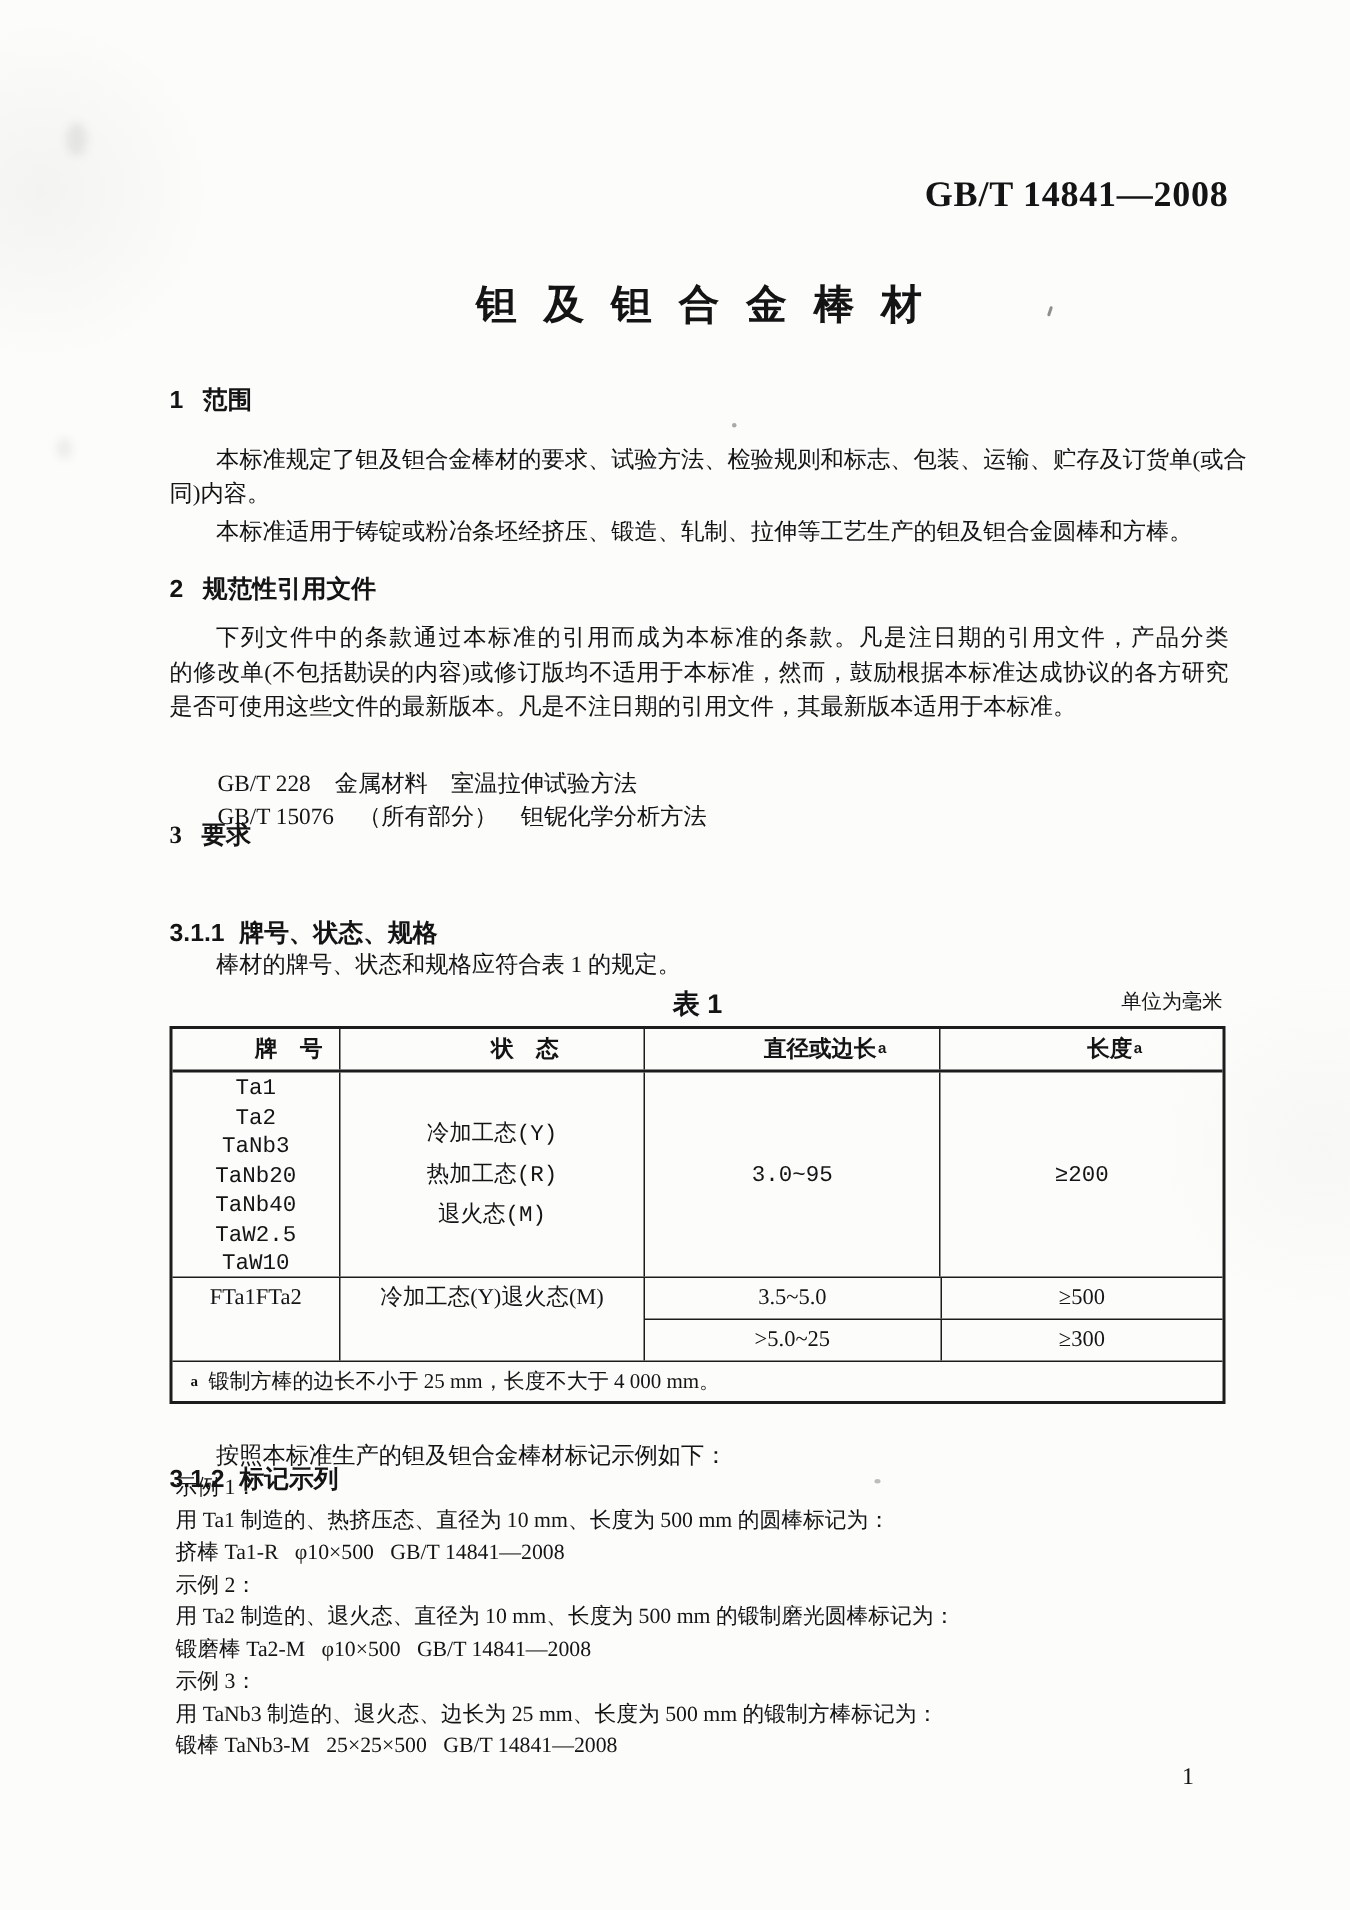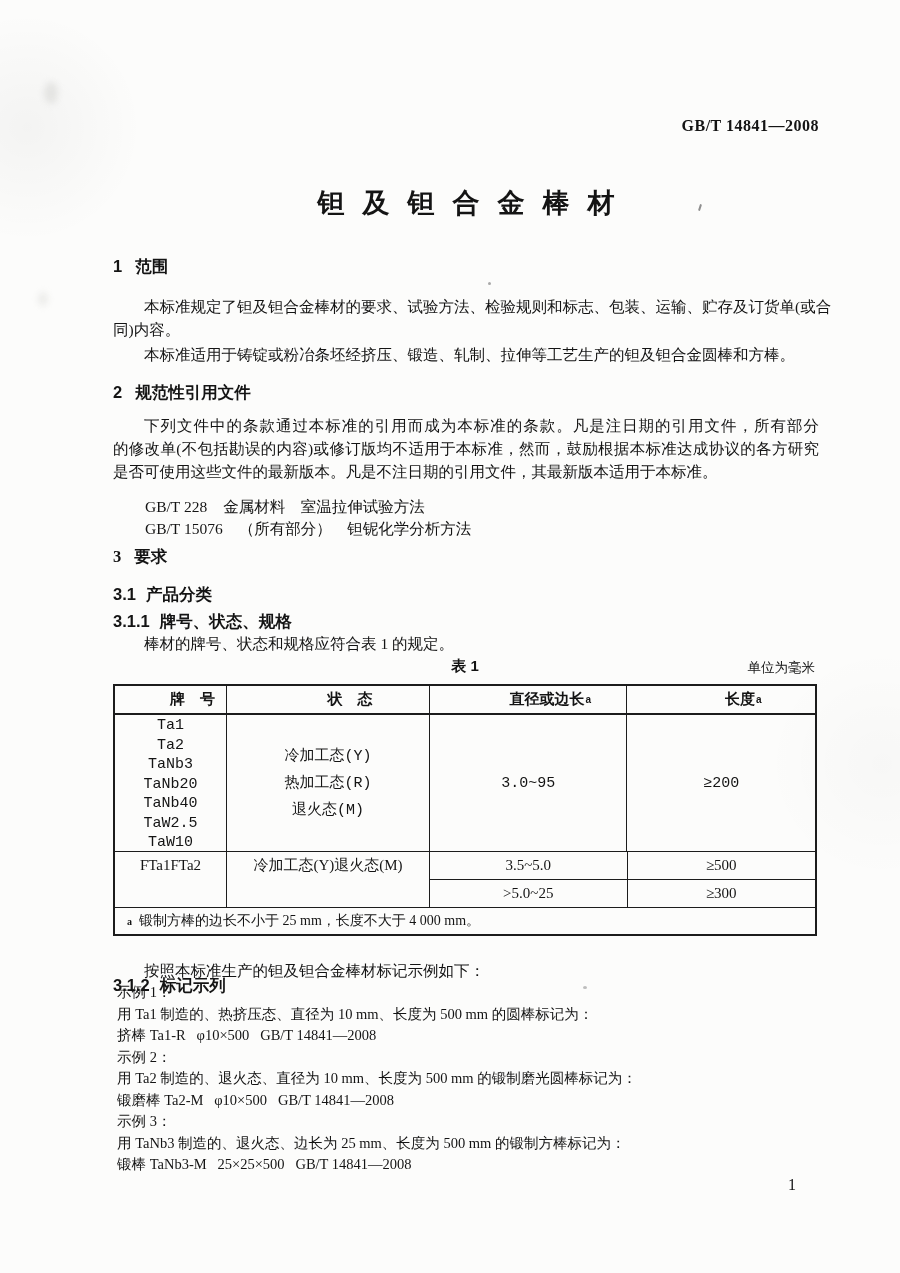--- a/index.html
+++ b/index.html
@@ -11,40 +11,40 @@
     color:#141414;
     position:relative;
     overflow:hidden;
   }
   .page { position:absolute; inset:0; background:
     radial-gradient(circle at 3% 10%, rgba(0,0,0,0.035), transparent 8%),
     radial-gradient(circle at 98% 60%, rgba(0,0,0,0.02), transparent 10%),
     #fcfcfb; }
   .abs { position:absolute; }
 
-  .doc-number { top:117px; right:81px; font-size:16px; font-weight:bold; letter-spacing:0.5px; }
+  .doc-number { top:117px; right:81px; font-size:24px; font-weight:bold; letter-spacing:0.5px; }
   .doc-title  { top:185px; left:113px; width:706px; text-align:center;
                 font-family:"Liberation Sans","DejaVu Sans",sans-serif;
                 font-size:27px; font-weight:bold; letter-spacing:18px; text-indent:18px; }
 
   .h-sec { font-family:"Liberation Sans","DejaVu Sans",sans-serif; font-weight:bold; font-size:16.5px; left:113px; width:706px; }
   .h-sec .num { margin-right:13px; }
   .h-sub .num { margin-right:10px; }
 
   .para { left:113px; width:706px; font-size:15.5px; line-height:23px; }
   .para .ln { white-space:nowrap; }
   .indent { text-indent:31px; }
   .fill { text-align:justify; text-align-last:justify; }
 
   .refs { left:145px; width:660px; font-size:15.5px; line-height:22px; }
   .refs .code { margin-right:16px; white-space:pre; }
 
   .caption-row { top:657px; left:113px; width:704px; height:20px; }
   .caption-row .cap { position:absolute; left:0; width:100%; text-align:center;
-      font-family:"Liberation Sans","DejaVu Sans",sans-serif; font-weight:bold; font-size:15px; }
+      font-family:"Liberation Sans","DejaVu Sans",sans-serif; font-weight:bold; font-size:18px; }
   .caption-row .unit { position:absolute; right:2px; top:2px; font-size:13.5px; }
 
   
   .tbl { top:684px; left:113px; width:704px; border:2px solid #1c1c1c; background:transparent; font-size:15px; }
   .trow { display:flex; }
   .thead { height:29px; border-bottom:2px solid #1c1c1c;
            font-family:"Liberation Sans","DejaVu Sans",sans-serif; font-weight:bold; }
   .thead .cell { display:flex; align-items:center; justify-content:center;padding-left:44px; }
   .cell { text-align:center; }
   .c1 { width:16%; }  .c2 { width:29%; }  .c3 { width:28.2%; }  .c4 { width:26.8%; }
@@ -101,38 +101,35 @@
     <div class="ln">同)内容。</div>
   </div>
   <div class="abs para" style="top:343px;">
     <div class="ln indent">本标准适用于铸锭或粉冶条坯经挤压、锻造、轧制、拉伸等工艺生产的钽及钽合金圆棒和方棒。</div>
   </div>
 
   <div class="abs h-sec" style="top:382px;">
     <span class="num">2</span><span>规范性引用文件</span>
   </div>
   <div class="abs para" style="top:414px;">
-    <div class="ln indent fill">下列文件中的条款通过本标准的引用而成为本标准的条款。凡是注日期的引用文件，所有部分</div>
+    <div class="ln indent fill">下列文件中的条款通过本标准的引用而成为本标准的条款。凡是注日期的引用文件，产品分类</div>
     <div class="ln fill">的修改单(不包括勘误的内容)或修订版均不适用于本标准，然而，鼓励根据本标准达成协议的各方研究</div>
     <div class="ln">是否可使用这些文件的最新版本。凡是不注日期的引用文件，其最新版本适用于本标准。</div>
   </div>
-  <div class="abs refs" style="top:496px;">
+  <div class="abs refs" style="top:512px;">
     <div>
       <span class="code">GB/T 228</span><span>金属材料　室温拉伸试验方法</span>
     </div>
     <div>
       <span class="code">GB/T 15076</span><span>（所有部分）　钽铌化学分析方法</span>
     </div>
   </div>
 
   <div class="abs h-sec" style="top:546px;font-family:Liberation Serif, serif;">
     <span class="num">3</span><span>要求</span>
-  </div>
-  <div class="abs h-sec h-sub" style="top:584px;">
-    <span class="num">3.1</span><span>产品分类</span>
   </div>
   <div class="abs h-sec h-sub" style="top:611px;">
     <span class="num">3.1.1</span><span>牌号、状态、规格</span>
   </div>
   <div class="abs para" style="top:632px;">
     <div class="ln indent">棒材的牌号、状态和规格应符合表 1 的规定。</div>
   </div>
 
   <div class="abs caption-row">
     <span class="cap">表 1</span>

